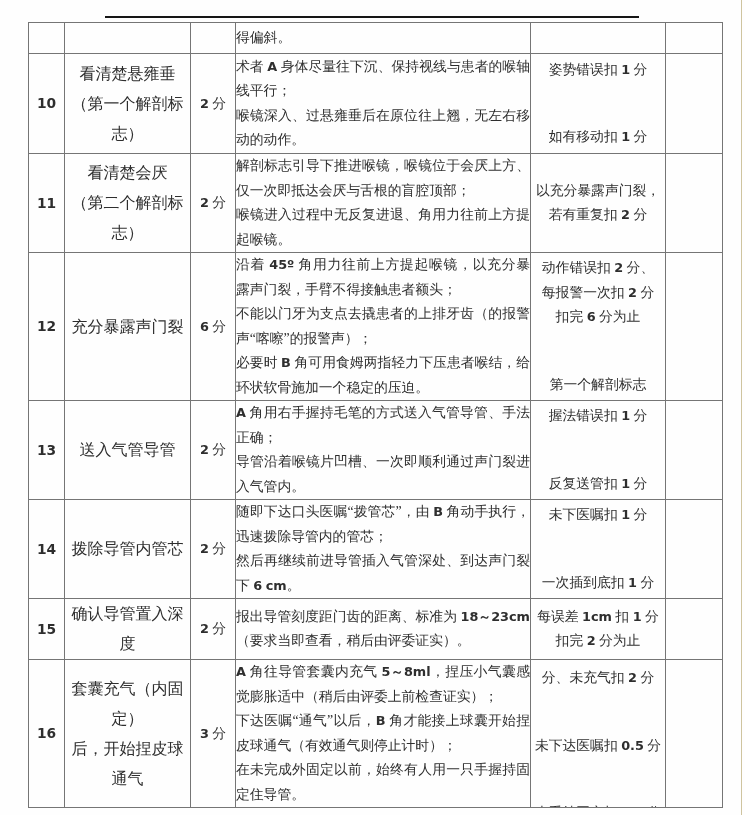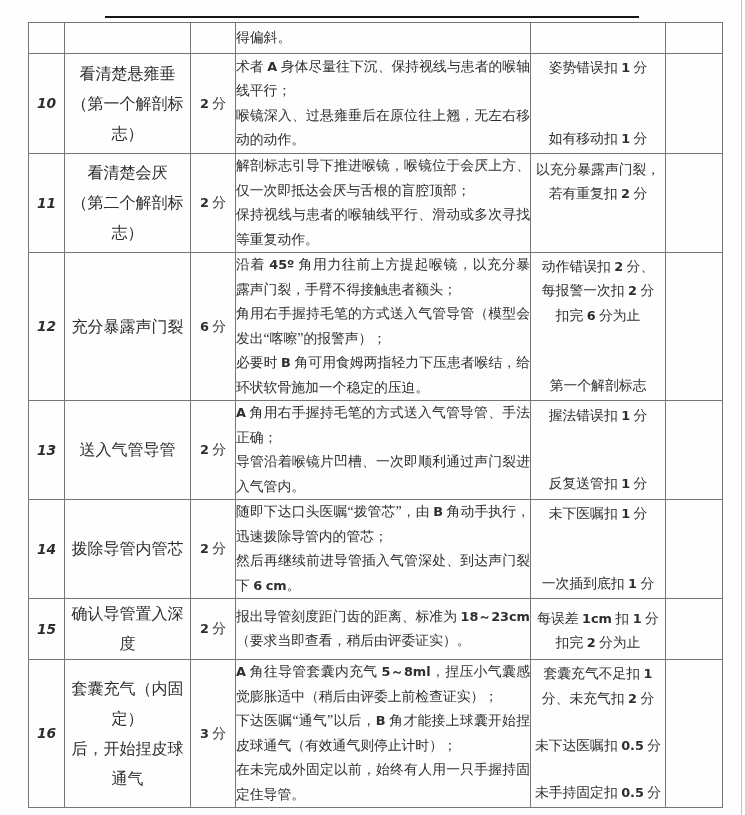--- a/index.html
+++ b/index.html
@@ -34,22 +34,22 @@
   }
   
   .c-num{width:35px;text-align:center;font-weight:bold;}
   .c-item{width:125px;text-align:center;line-height:30px;font-size:16px;}
   .c-score{width:44px;text-align:center;margin-left:16px;}
   .c-desc{width:294px;text-align:justify;padding:2px 7px 2px 9px;line-height:24.5px;}
   .c-ded{width:134px;text-align:center;line-height:24.5px;}
   .c-blank{width:56px;}
   .para{margin:0;}
   .ded-wrap{
-    display:flex;flex-direction:column;justify-content:space-between;
-    align-items:center;width:100%;
+    display:flex;flex-direction:column;justify-content:center;
+    align-items:center;width:100%;gap:43px;
   }
   .ded-group{flex:0 0 auto;}
   .ded-line{white-space:nowrap;}
   
   .row:nth-child(1){height:31px;}
   .row:nth-child(2){height:100px;}
   .row:nth-child(3){height:95px;}
   .row:nth-child(4){height:148px;}
   .row:nth-child(5){height:99px;}
   .row:nth-child(6){height:99px;}
@@ -61,21 +61,21 @@
   .row:nth-child(4) .ded-wrap{height:144px;}
   .row:nth-child(5) .ded-wrap{height:92px;}
   .row:nth-child(6) .ded-wrap{height:95px;}
   .row:nth-child(7) .ded-wrap{height:45px;}
   .row:nth-child(8) .ded-wrap{height:143px;}
   
   .num{
     font-family:"DejaVu Sans","Liberation Sans",sans-serif;
     font-weight:600;font-size:0.93em;letter-spacing:0;
   }
-  .c-num .num{font-size:1em;font-weight:700;font-style:italic;}
+  .c-num .num{font-size:1em;font-weight:700;}
 </style>
 </head>
 <body>
 
 <div class="sheet">
   <div class="top-rule"></div>
   <div class="page-edge-line"></div>
   <table class="score-table">
     <tbody>
         <tr class="row">
@@ -115,41 +115,41 @@
         </tr>
         <tr class="row">
           <td class="c-num"><span class="num">11</span></td>
           <td class="c-item">
             <div class="t">看清楚会厌</div>
             <div class="t">（第二个解剖标志）</div>
           </td>
           <td class="c-score"><span class="num">2</span> 分</td>
           <td class="c-desc">
             <div class="t para">解剖标志引导下推进喉镜，喉镜位于会厌上方、仅一次即抵达会厌与舌根的盲腔顶部；</div>
-            <div class="t para">保持视线与患者的喉轴线平行、滑动或多次寻找等重复动作。</div>
+            <div class="t para">喉镜进入过程中无反复进退、角用力往前上方提起喉镜。</div>
           </td>
           <td class="c-ded">
             <div class="ded-wrap">
               <div class="ded-group">
                 <div class="t ded-line">以充分暴露声门裂，</div>
                 <div class="t ded-line">若有重复扣 <span class="num">2</span> 分</div>
               </div>
             </div>
           </td>
           <td class="c-blank"></td>
         </tr>
         <tr class="row">
           <td class="c-num"><span class="num">12</span></td>
           <td class="c-item">
             <div class="t">充分暴露声门裂</div>
           </td>
           <td class="c-score"><span class="num">6</span> 分</td>
           <td class="c-desc">
             <div class="t para">沿着 <span class="num">45º</span> 角用力往前上方提起喉镜，以充分暴露声门裂，手臂不得接触患者额头；</div>
-            <div class="t para">角用右手握持毛笔的方式送入气管导管（模型会发出“喀嚓”的报警声）；</div>
+            <div class="t para">不能以门牙为支点去撬患者的上排牙齿（的报警声“喀嚓”的报警声）；</div>
             <div class="t para">必要时 <span class="num">B</span> 角可用食姆两指轻力下压患者喉结，给环状软骨施加一个稳定的压迫。</div>
           </td>
           <td class="c-ded">
             <div class="ded-wrap">
               <div class="ded-group">
                 <div class="t ded-line">动作错误扣 <span class="num">2</span> 分、</div>
                 <div class="t ded-line">每报警一次扣 <span class="num">2</span> 分</div>
                 <div class="t ded-line">扣完 <span class="num">6</span> 分为止</div>
               </div>
               <div class="ded-group">

